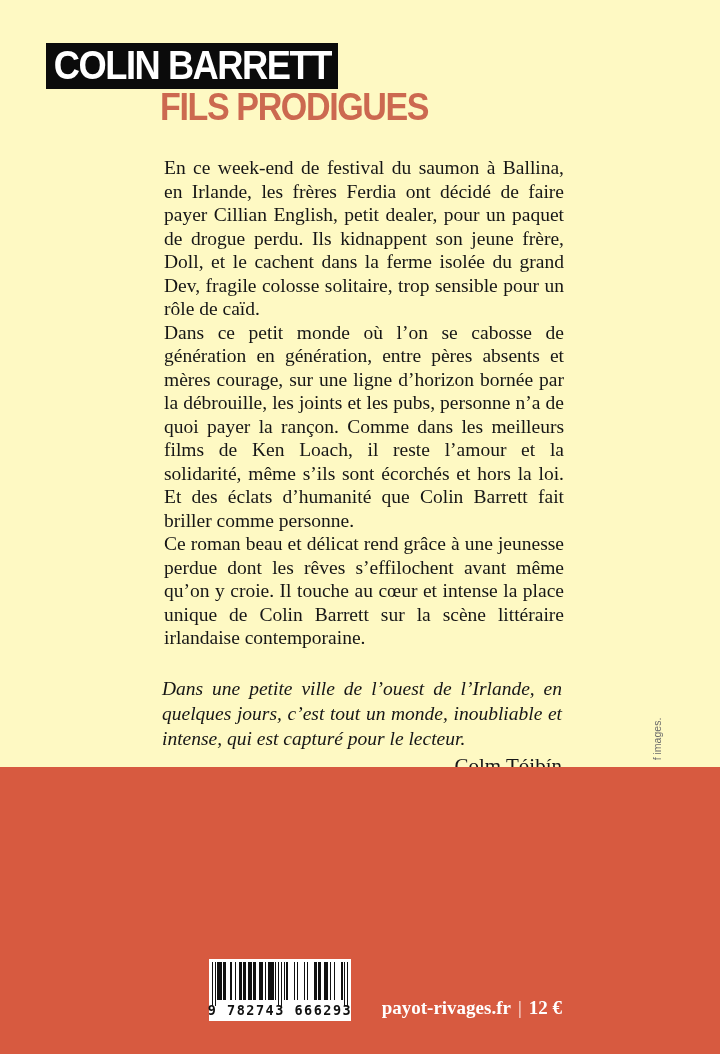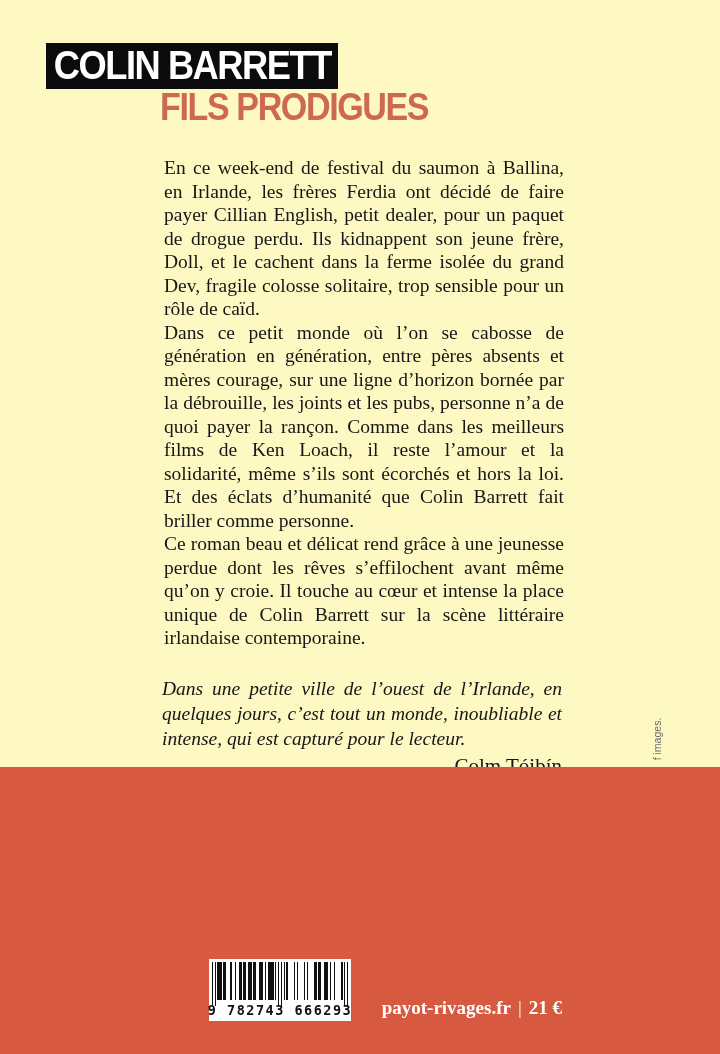--- a/index.html
+++ b/index.html
@@ -201,18 +201,18 @@
           <div class="m b"></div>
           <div class="m w"></div>
           <div class="m b g"></div>
           <div class="m w g"></div>
           <div class="m b g"></div>
         </div>
       <div class="barcode-digits">9 782743 666293</div>
     </div>
 
     <div class="footer-right">
-      <span>payot-rivages.fr</span><span class="sep">|</span><span>21 €</span>
+      <span>payot-rivages.fr</span><span class="sep">|</span><span>12 €</span>
     </div>
 
   </div>
 
 </div>
 
 </body></html>

